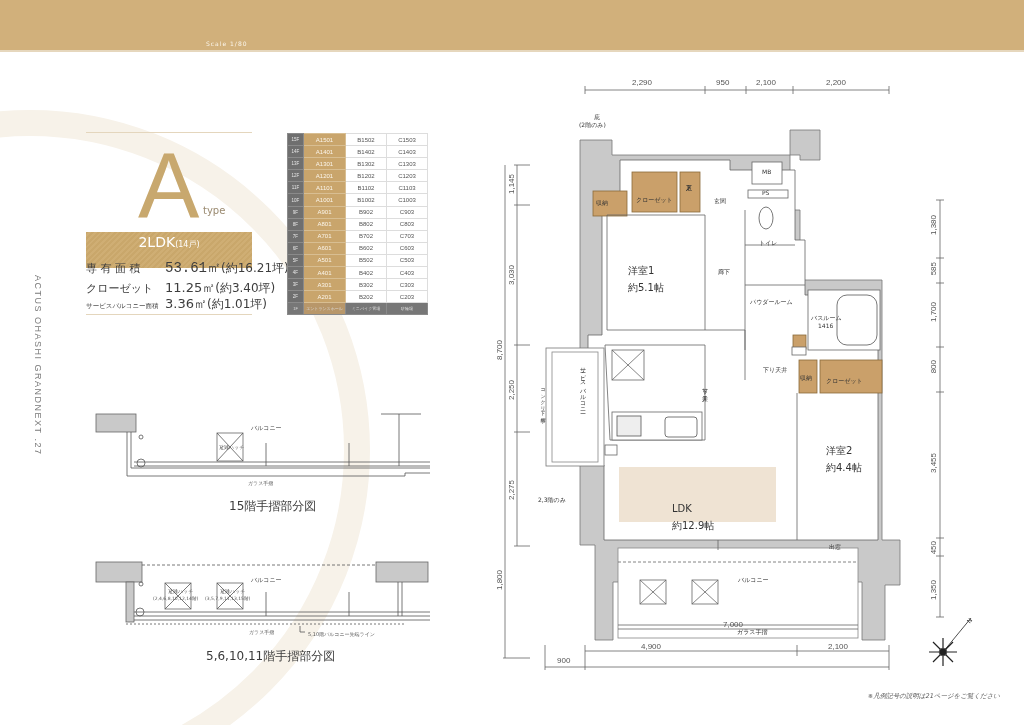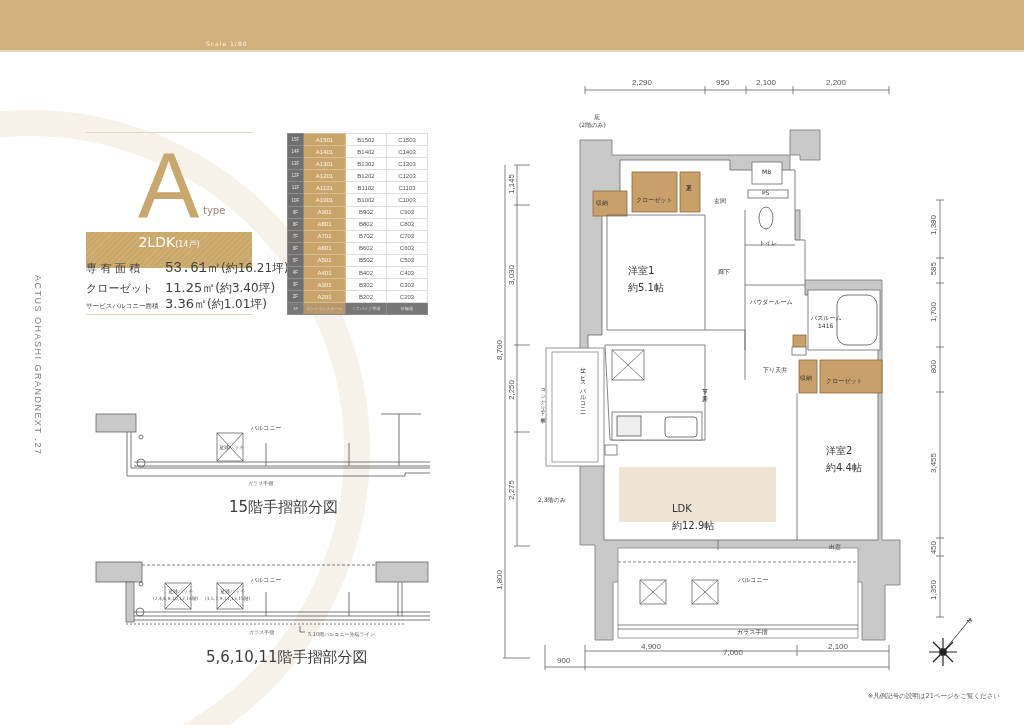--- a/index.html
+++ b/index.html
@@ -28,31 +28,31 @@
   .area-row .sub { font-size: 12px; }
 
   .unit-table { position: absolute; left: 287px; top: 133px; border-collapse: collapse; font-size: 6px; }
   .unit-table td { height: 12.1px; border: 1px solid #ddd; text-align: center; padding: 0; font-family: "Liberation Sans", sans-serif; }
   .unit-table td.floor { width: 16px; background: #6f6f6f; color: #e5e5e5; font-size: 4.5px; border-color: #8a8a8a; }
   .unit-table td.a { width: 42px; background: #c9a56c; color: #fbf5ea; border-color: #d8be92; }
   .unit-table td.b, .unit-table td.c { width: 41px; background: #fff; color: #555; }
   .unit-table tr.ground td { background: #777; color: #ddd; font-size: 4px; border-color: #8a8a8a; }
   .unit-table tr.ground td.a { background: #b8976a; }
 
-  .detail-caption { position: absolute; font-size: 15px; color: #3a3a3a; }
+  .detail-caption { position: absolute; font-size: 12px; color: #3a3a3a; }
   .tiny { position: absolute; font-size: 5px; color: #555; white-space: nowrap; }
   .small { position: absolute; font-size: 6px; color: #444; white-space: nowrap; }
 
   .dim { position: absolute; font-size: 8px; color: #555; font-family: "Liberation Sans", sans-serif; white-space: nowrap; }
   .dim.v { writing-mode: vertical-rl; transform: rotate(180deg); }
 
   .room-label { position: absolute; font-size: 10px; color: #333; text-align: left; line-height: 1.7; white-space: nowrap; }
   .room-small { position: absolute; font-size: 6px; color: #333; white-space: nowrap; }
 
-  .footnote { position: absolute; right: 24px; top: 692px; font-size: 6.5px; color: #555; }
+  .footnote { position: absolute; right: 24px; top: 692px; font-size: 6.5px; color: #555; font-style: italic; }
 
   svg { position: absolute; left: 0; top: 0; }
 </style>
 </head>
 <body>
 
 <div class="header-band">
   <div class="header-scale">Scale 1/80</div>
 </div>
 
@@ -297,21 +297,21 @@
 <div class="dim v" style="left:929px;top:215px">1,380</div>
 <div class="dim v" style="left:929px;top:262px">585</div>
 <div class="dim v" style="left:929px;top:302px">1,700</div>
 <div class="dim v" style="left:929px;top:360px">800</div>
 <div class="dim v" style="left:929px;top:453px">3,455</div>
 <div class="dim v" style="left:929px;top:541px">450</div>
 <div class="dim v" style="left:929px;top:580px">1,350</div>
 
 <div class="dim" style="left:641px;top:642px">4,900</div>
 <div class="dim" style="left:828px;top:642px">2,100</div>
-<div class="dim" style="left:723px;top:648px">7,000</div>
+<div class="dim" style="left:723px;top:620px">7,000</div>
 <div class="dim" style="left:557px;top:656px">900</div>
 
 <div class="room-label" style="left:628px;top:262px">
   <div>洋室1</div>
   <div>約5.1帖</div>
 </div>
 <div class="room-label" style="left:826px;top:442px">
   <div>洋室2</div>
   <div>約4.4帖</div>
 </div>

